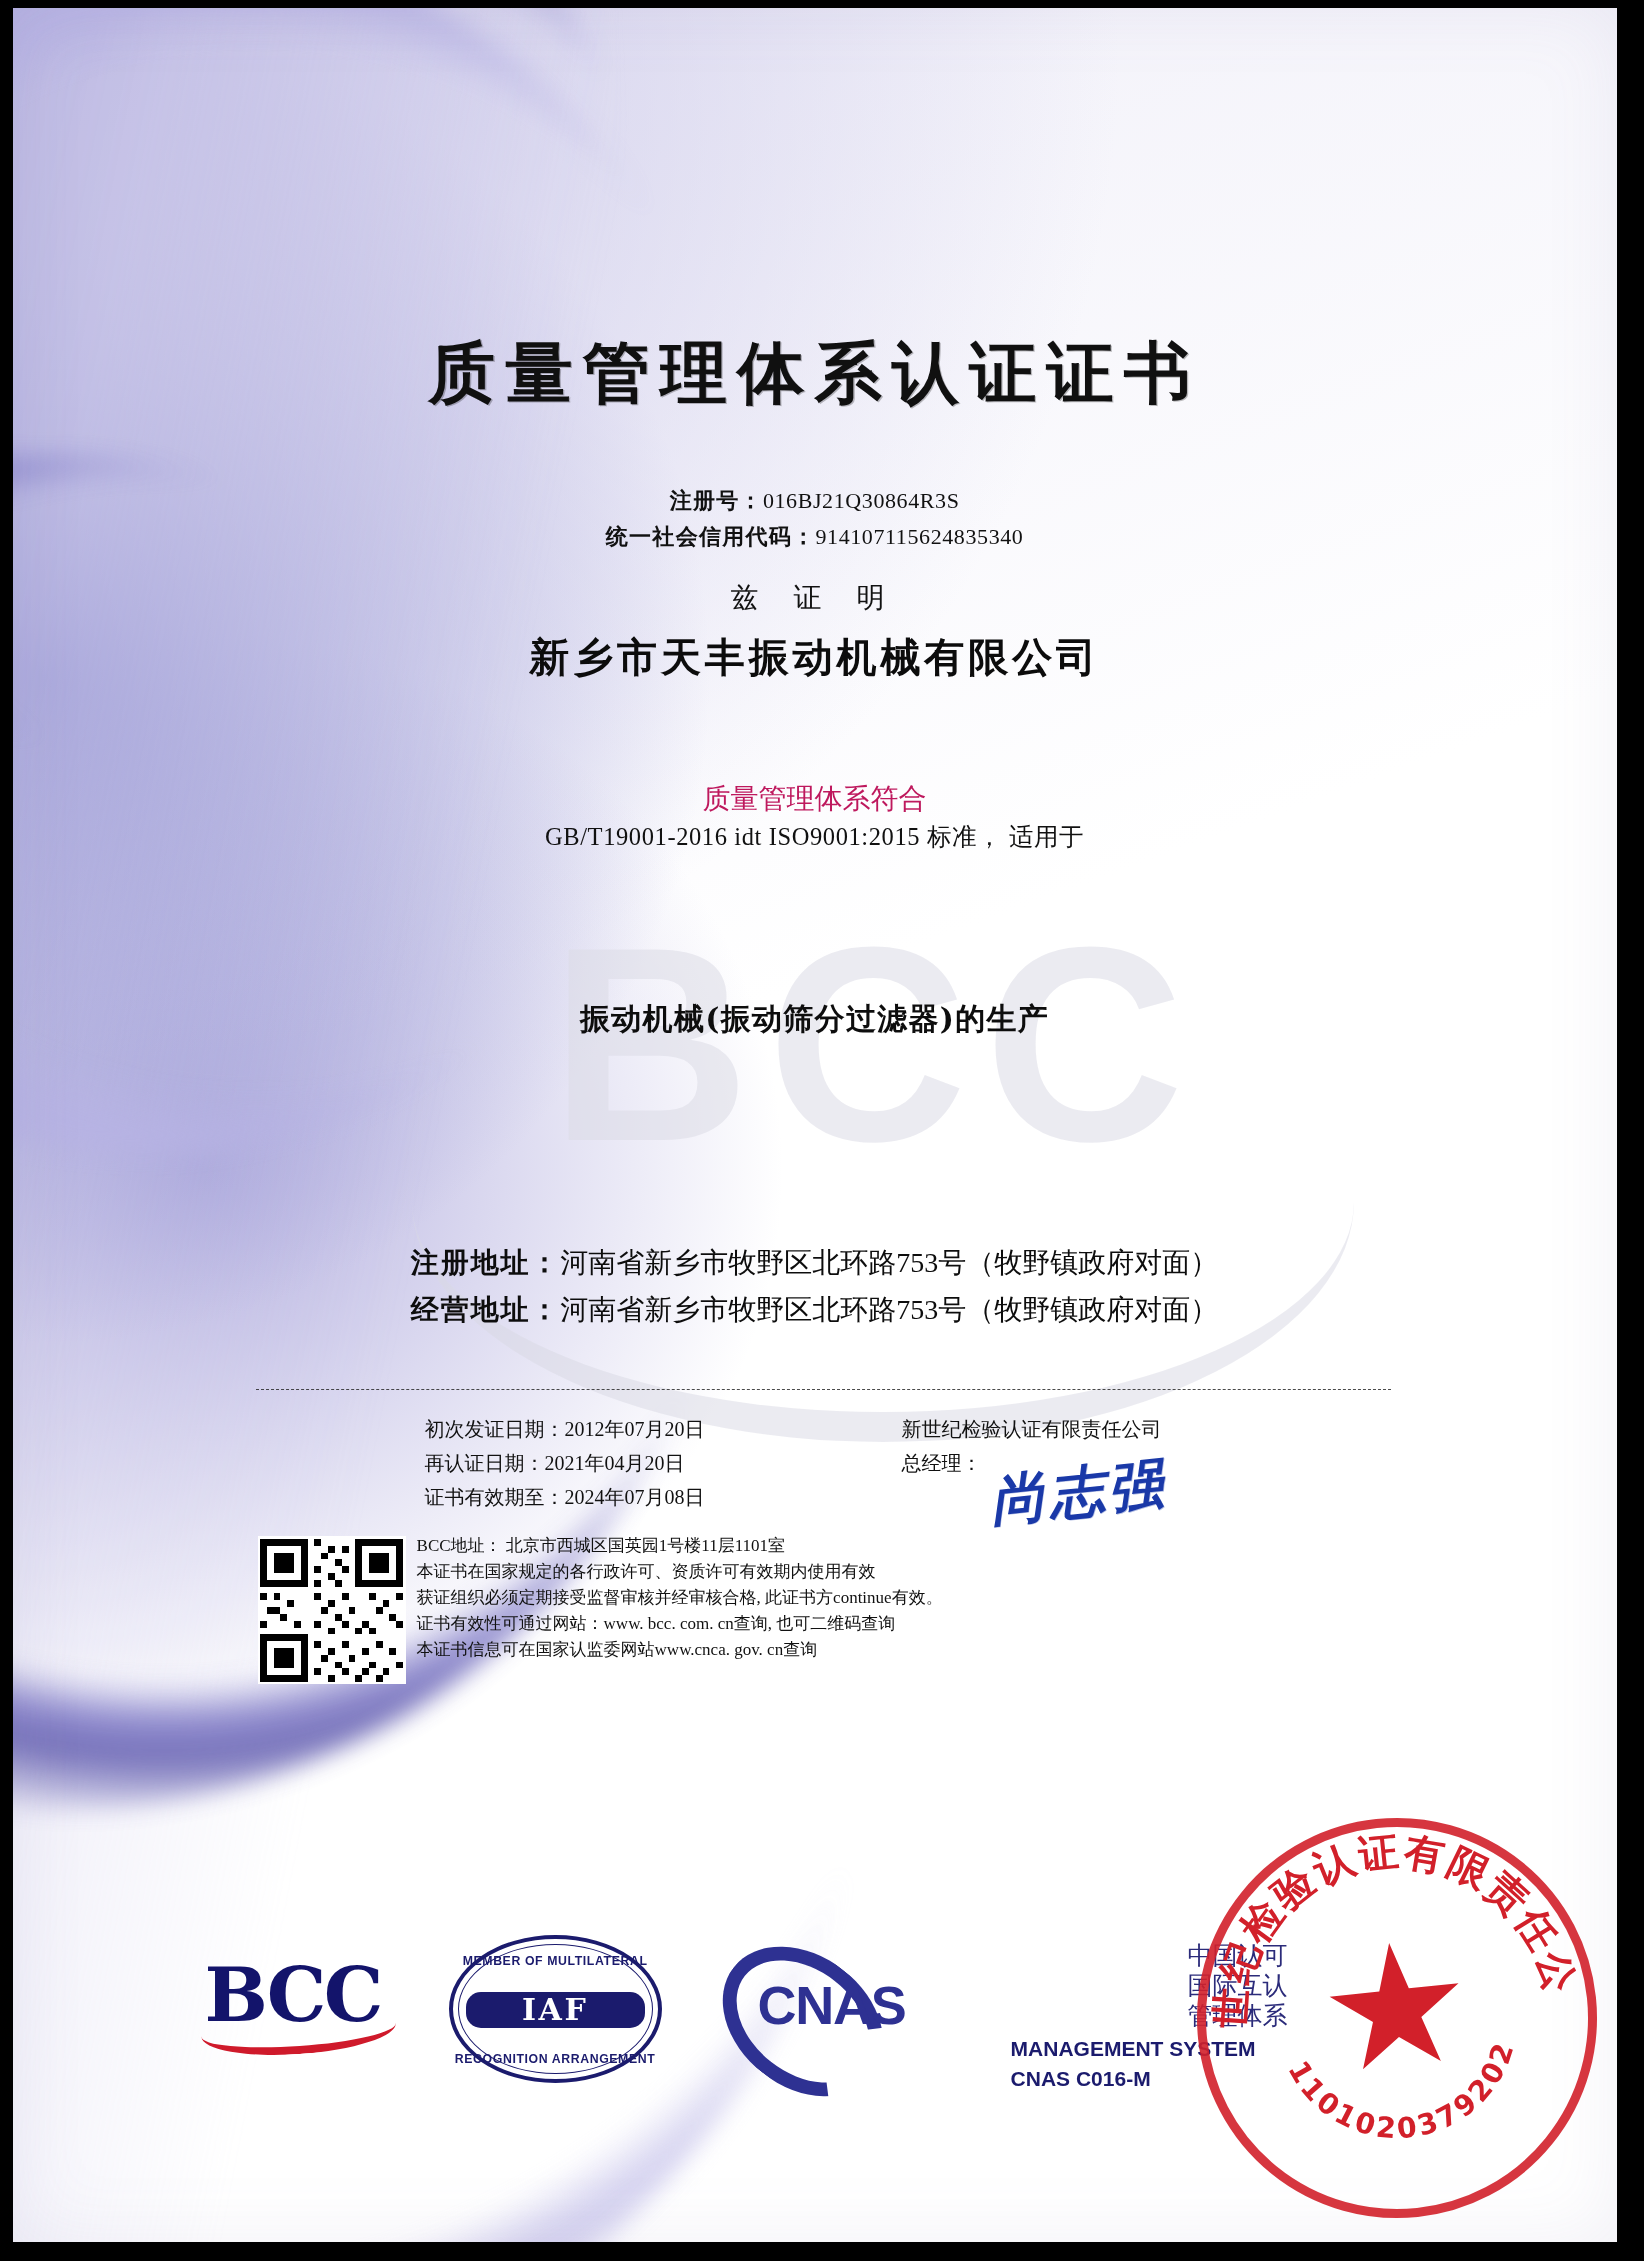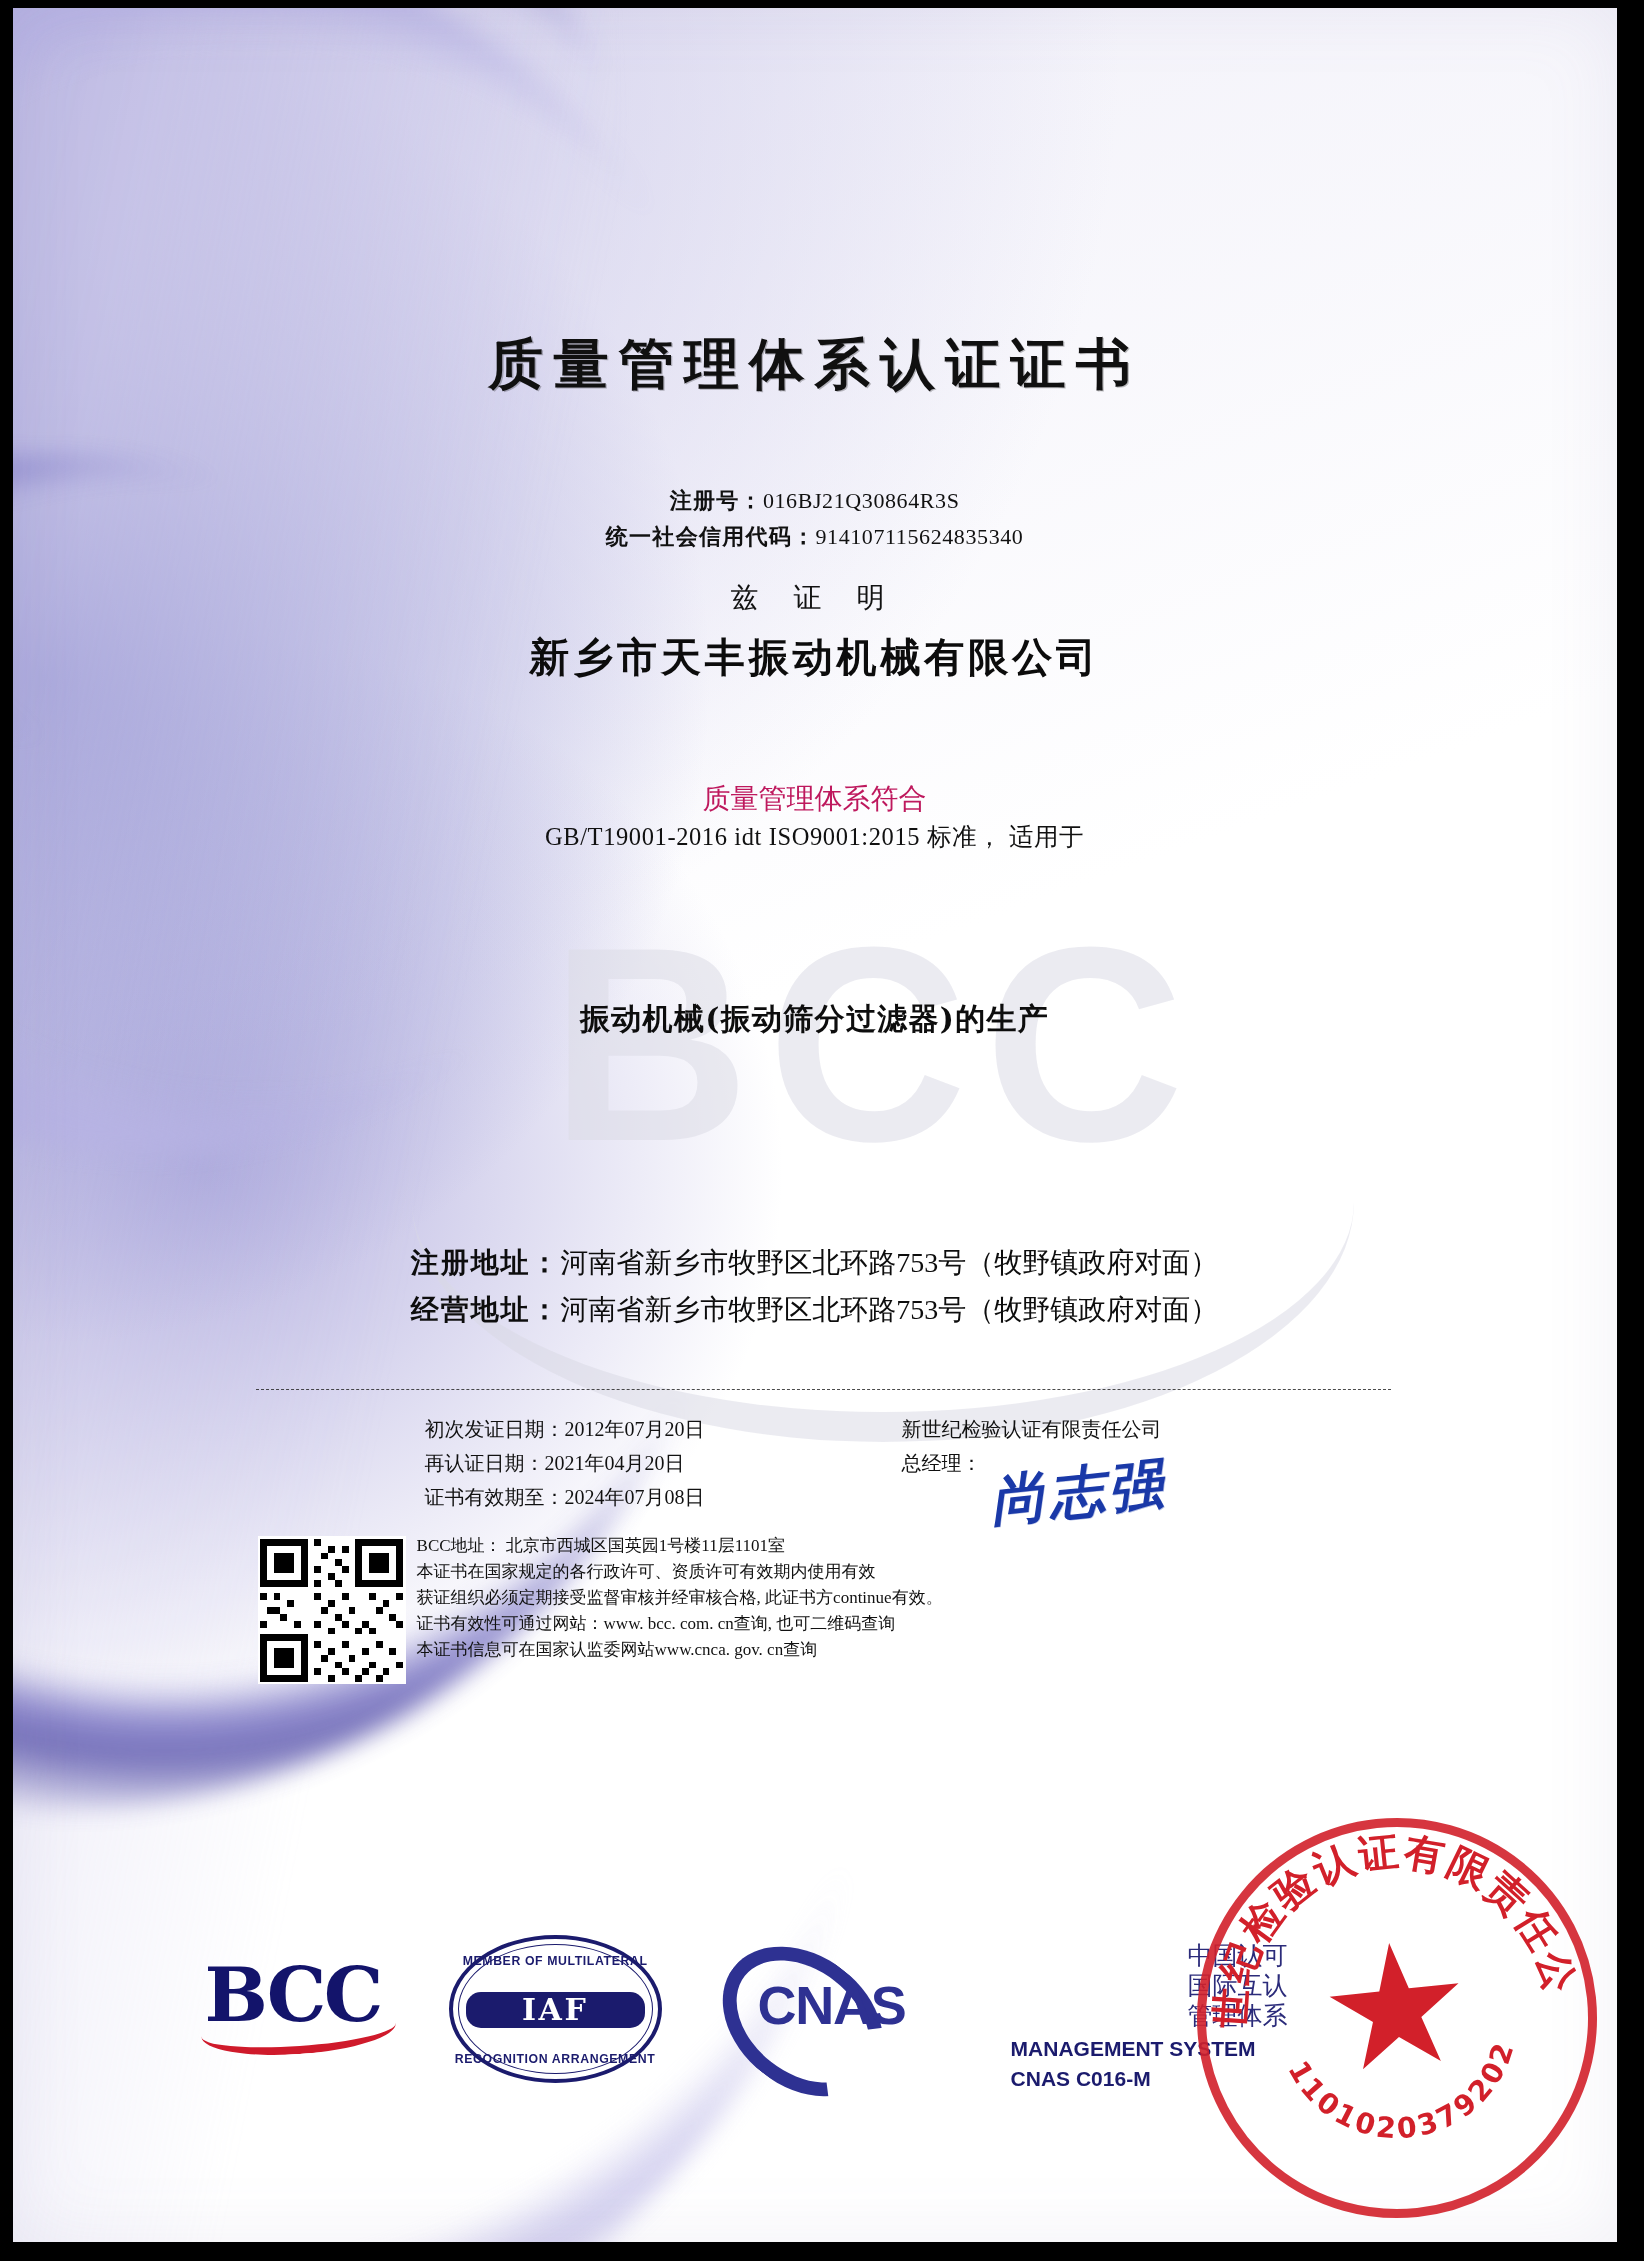--- a/index.html
+++ b/index.html
@@ -56,21 +56,21 @@
     box-shadow:inset 0 0 77px rgba(120,110,170,.10);
     pointer-events:none;
   }
 
   
   .content{position:absolute;inset:0;}
 
   .cert-title{
     position:absolute;top:322px;left:0;width:1606px;text-align:center;
     font-family:"DejaVu Serif",serif;font-weight:bold;
-    font-size:55px;letter-spacing:10.3px;color:#101010;
+    font-size:67px;letter-spacing:10.3px;color:#101010;
     text-shadow:1.3px 1.3px 0 rgba(0,0,0,.25);
   }
 
   .reg-block{
     position:absolute;top:477px;left:0;width:1606px;text-align:center;
     font-size:22px;color:#111;line-height:36px;
   }
   .reg-block .lbl{font-weight:bold;letter-spacing:1.3px;}
   .reg-block .val{letter-spacing:0.6px;margin-top:36px;}
 

